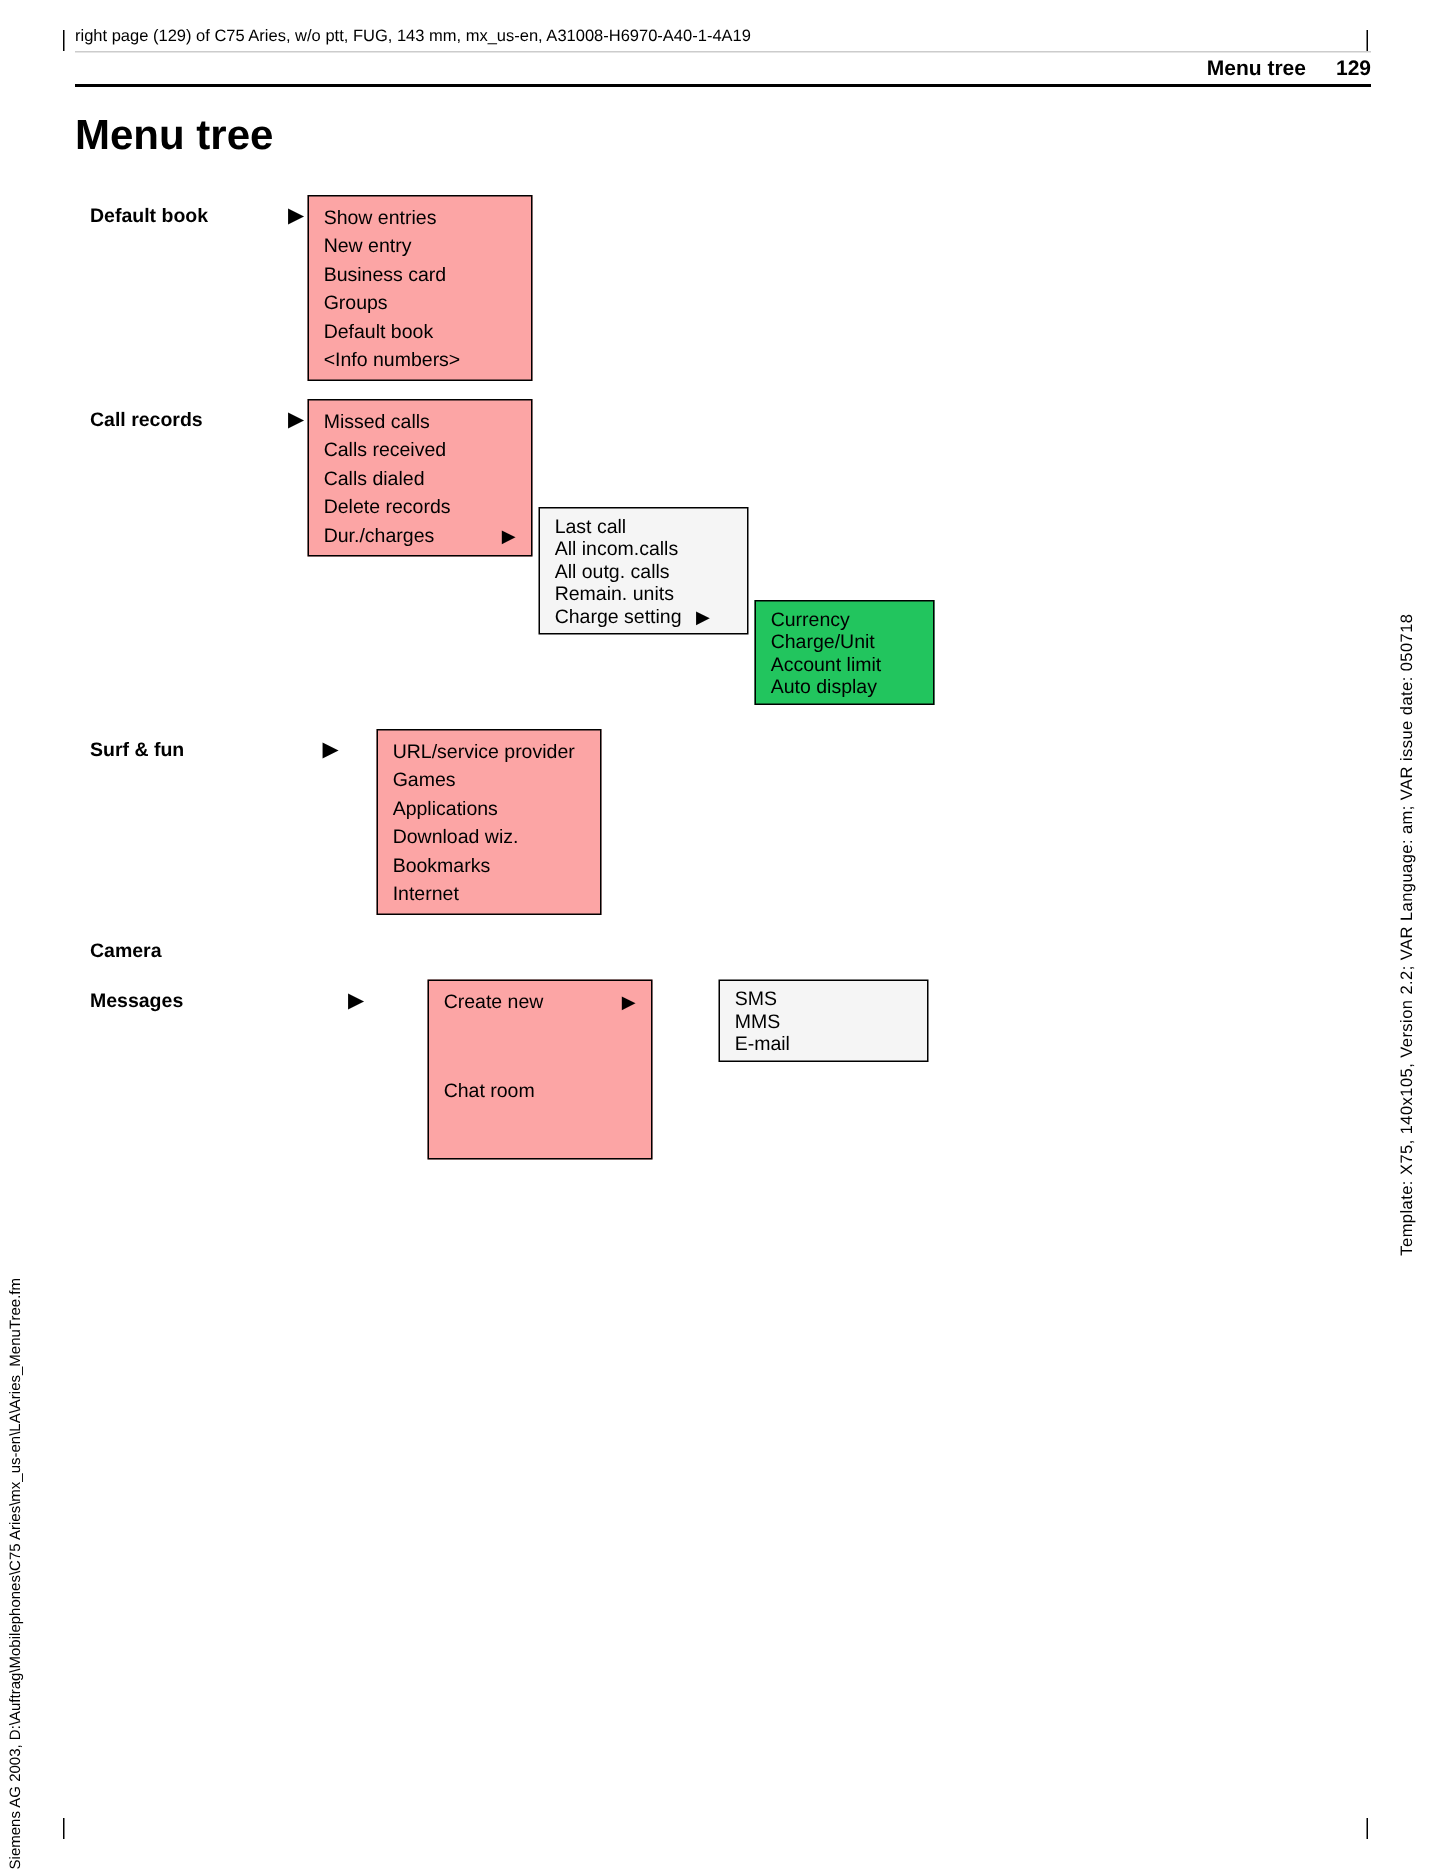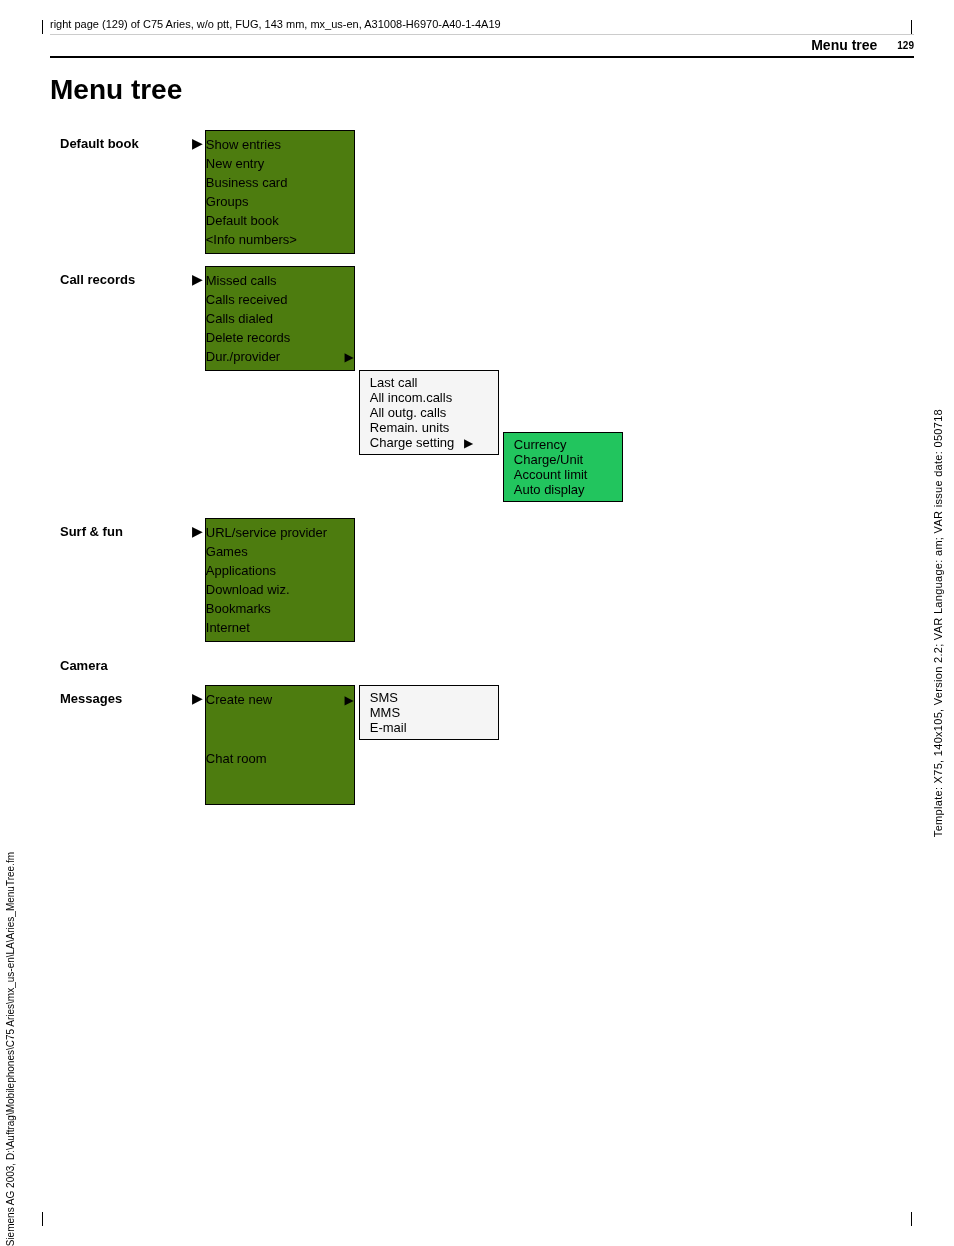--- a/index.html
+++ b/index.html
@@ -79,21 +79,21 @@
       padding-bottom: 3px;
       margin-bottom: 10px;
     }
     .page-header .header-title {
       font-weight: bold;
       font-size: 14px;
       margin-right: 20px;
     }
     .page-header .page-num {
       font-weight: bold;
-      font-size: 10px;
+      font-size: 14px;
     }
 
     
     .main-title {
       font-size: 28px;
       font-weight: bold;
       margin: 16px 0 24px 0;
     }
 
     
@@ -120,23 +120,23 @@
 
     .arrow {
       font-size: 14px;
       margin: 0 2px;
       padding-top: 5px;
       color: #000;
     }
 
     .menu-box {
       border: 1px solid #000;
-      padding: 4px 0;
+      padding: 4px 10px;
       min-width: 150px;
-      background: #4d7c0f;
+      background: #fca5a5;
     }
 
     .menu-box .item {
       padding: 2px 0;
       font-size: 13px;
       display: flex;
       align-items: center;
     }
 
     .item-arrow {
@@ -248,26 +248,26 @@
           <div class="item">
               <span>Calls received</span>
             </div>
           <div class="item">
               <span>Calls dialed</span>
             </div>
           <div class="item">
               <span>Delete records</span>
             </div>
           <div class="item">
-            <span>Dur./provider</span>
+            <span>Dur./charges</span>
             <span class="item-arrow">▶</span>
           </div>
         </div>
 
-        <div class="sub-level" style="margin-top: 104px; justify-content: flex-end;">
+        <div class="sub-level" style="margin-top: 72px; justify-content: flex-end;">
           <div class="menu-box-l2">
             <div class="item"><span>Last call</span></div>
             <div class="item"><span>All incom.calls</span></div>
             <div class="item"><span>All outg. calls</span></div>
             <div class="item"><span>Remain. units</span></div>
             <div class="item">
               <span>Charge setting</span>
               <span class="item-arrow">▶</span>
             </div>
           </div>
@@ -276,21 +276,21 @@
             <div class="menu-box-l3">
               <div class="item"><span>Currency</span></div>
               <div class="item"><span>Charge/Unit</span></div>
               <div class="item"><span>Account limit</span></div>
               <div class="item"><span>Auto display</span></div>
             </div>
           </div>
         </div>
       </div>
 
-      <div class="tree-row" style="margin-top:16px;">
+      <div class="tree-row" style="margin-top:16px;gap:23px;">
         <div class="menu-label" style="padding-top:6px;">Surf &amp; fun</div>
         <div class="arrow">▶</div>
         <div class="menu-box">
           <div class="item">
               <span>URL/service provider</span>
             </div>
           <div class="item">
               <span>Games</span>
             </div>
           <div class="item">
@@ -305,21 +305,21 @@
           <div class="item">
               <span>Internet</span>
             </div>
         </div>
       </div>
 
       <div class="tree-row camera-row" style="">
         <div class="menu-label" style="padding-top:4px;">Camera</div>
       </div>
 
-      <div class="tree-row" style="margin-top:8px;">
+      <div class="tree-row" style="margin-top:8px;gap:40px;">
         <div class="menu-label" style="padding-top:6px;">Messages</div>
         <div class="arrow">▶</div>
         <div class="menu-box" style="min-height: 120px;">
           <div class="item">
             <span>Create new</span>
             <span class="item-arrow">▶</span>
           </div>
           <div class="item" style="margin-top: 40px;">
               <span>Chat room</span>
             </div>

